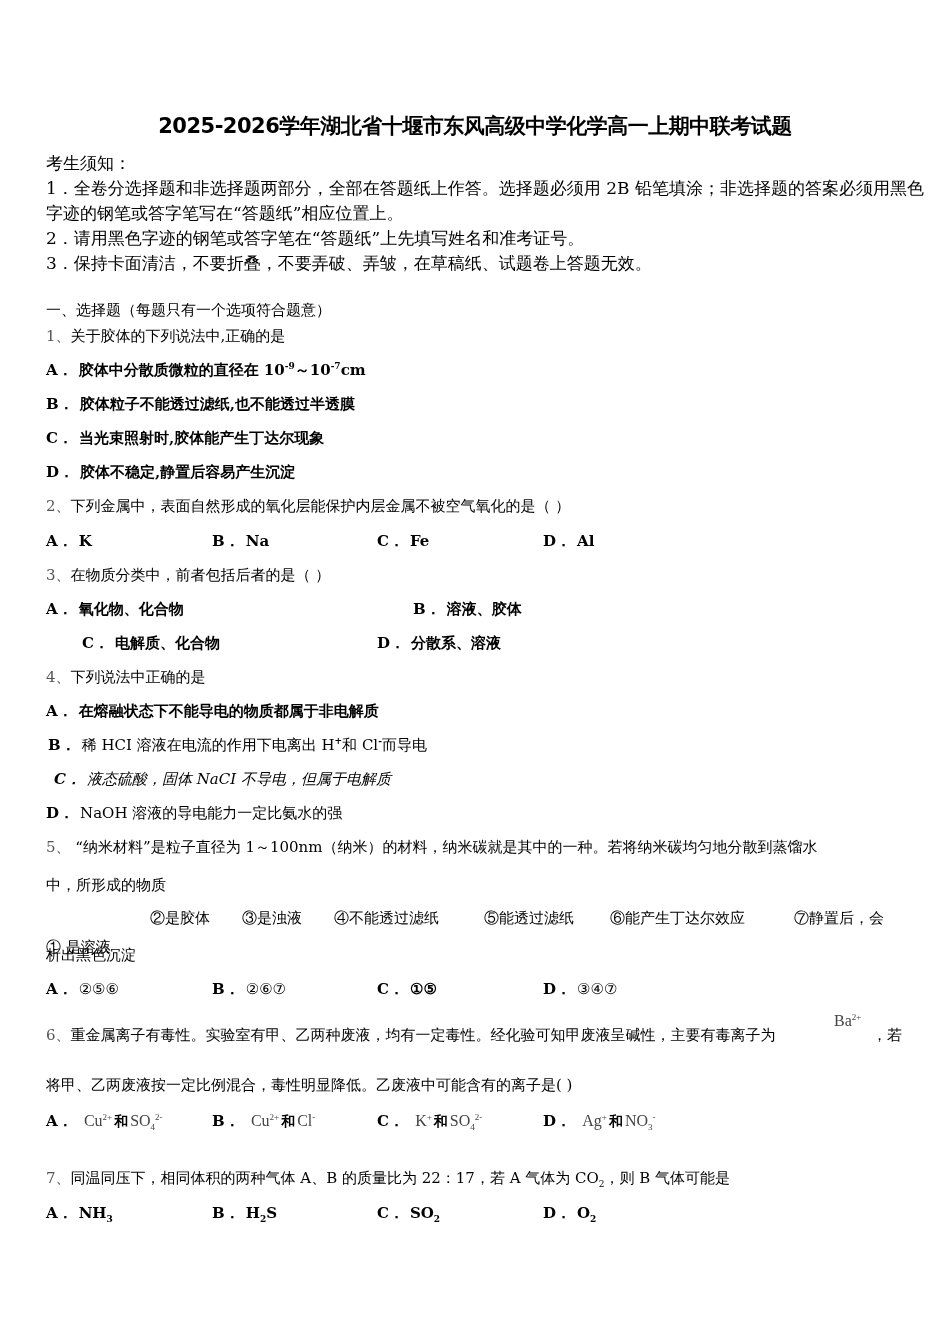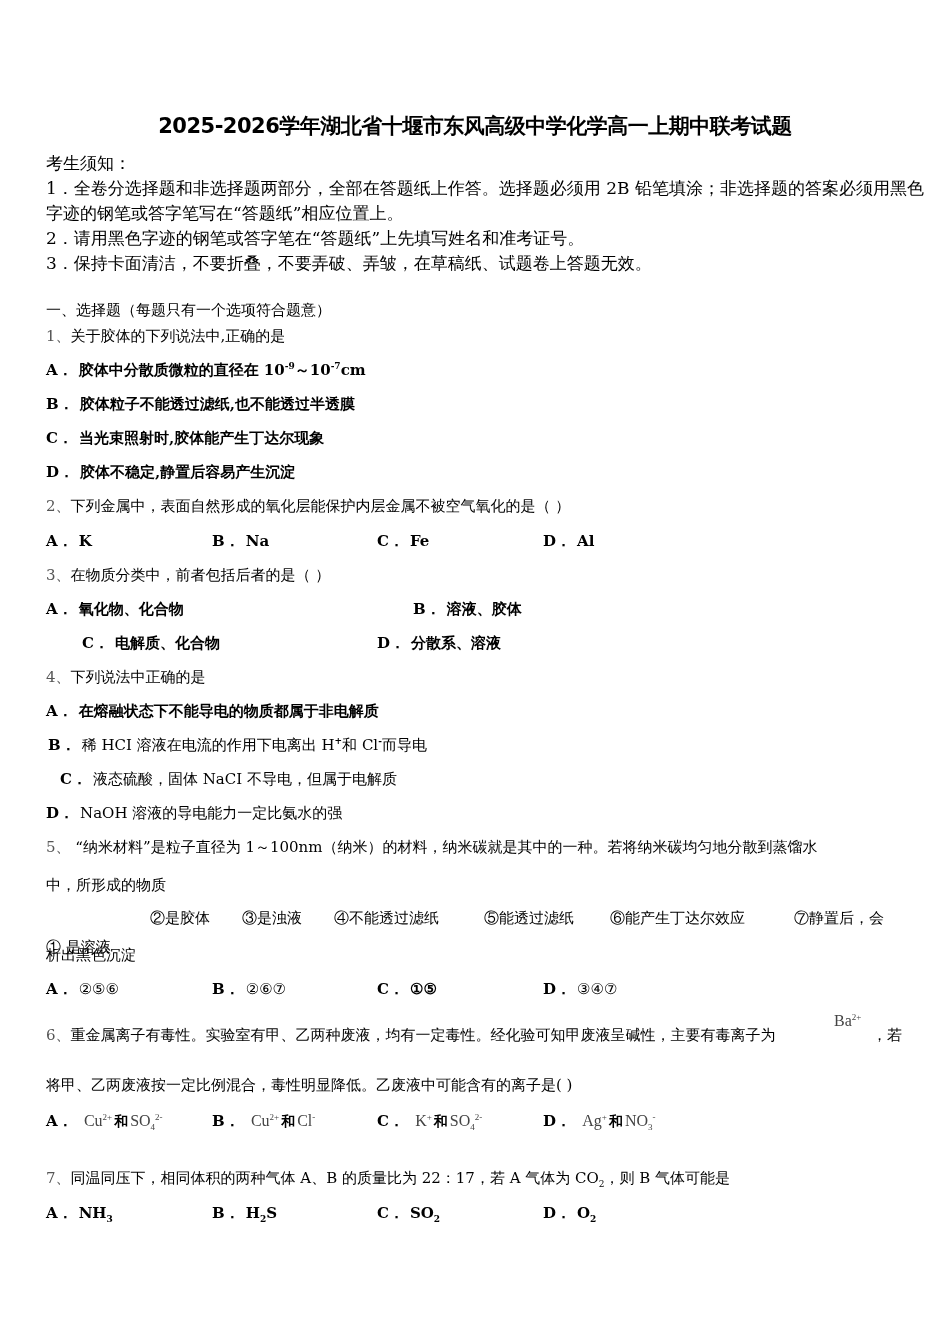--- a/index.html
+++ b/index.html
@@ -61,21 +61,21 @@
 <div class="abs opt" style="top:634px; left:46px;margin-left:36px;"><span class="lbl">C．</span><span>电解质、化合物</span></div>
 <div class="abs opt" style="top:634px; left:377px;"><span class="lbl">D．</span><span>分散系、溶液</span></div>
 
 <div class="abs q" style="top:668px;">
   <span class="num">4、</span><span>下列说法中正确的是</span>
 </div>
 <div class="abs opt" style="top:702px; left:46px;"><span class="lbl">A．</span><span>在熔融状态下不能导电的物质都属于非电解质</span></div>
 <div class="abs opt" style="top:736px; left:48px;">
   <span class="lbl">B．</span><span style="font-weight:normal">稀 HCI 溶液在电流的作用下电离出 H</span><sup>+</sup><span style="font-weight:normal">和 Cl</span><sup>-</sup><span style="font-weight:normal">而导电</span>
 </div>
-<div class="abs opt" style="top:770px; left:60px;"><span class="lbl">C．</span><span style="font-weight:normal">液态硫酸，固体 NaCI 不导电，但属于电解质</span></div>
+<div class="abs opt" style="top:770px; left:54px;font-style:italic;"><span class="lbl">C．</span><span style="font-weight:normal">液态硫酸，固体 NaCI 不导电，但属于电解质</span></div>
 <div class="abs opt" style="top:804px; left:46px;"><span class="lbl">D．</span><span style="font-weight:normal">NaOH 溶液的导电能力一定比氨水的强</span></div>
 
 <div class="abs q" style="top:838px;">
   <span class="num">5、</span><span> “纳米材料”是粒子直径为 1～100nm（纳米）的材料，纳米碳就是其中的一种。若将纳米碳均匀地分散到蒸馏水</span>
 </div>
 <div class="abs q" style="top:876px;">中，所形成的物质</div>
 <div class="abs q" style="top:938px; left:46px;">① 是溶液</div>
 <div class="abs q" style="top:909px; left:150px;">②是胶体</div>
 <div class="abs q" style="top:909px; left:242px;">③是浊液</div>
 <div class="abs q" style="top:909px; left:334px;">④不能透过滤纸</div>

